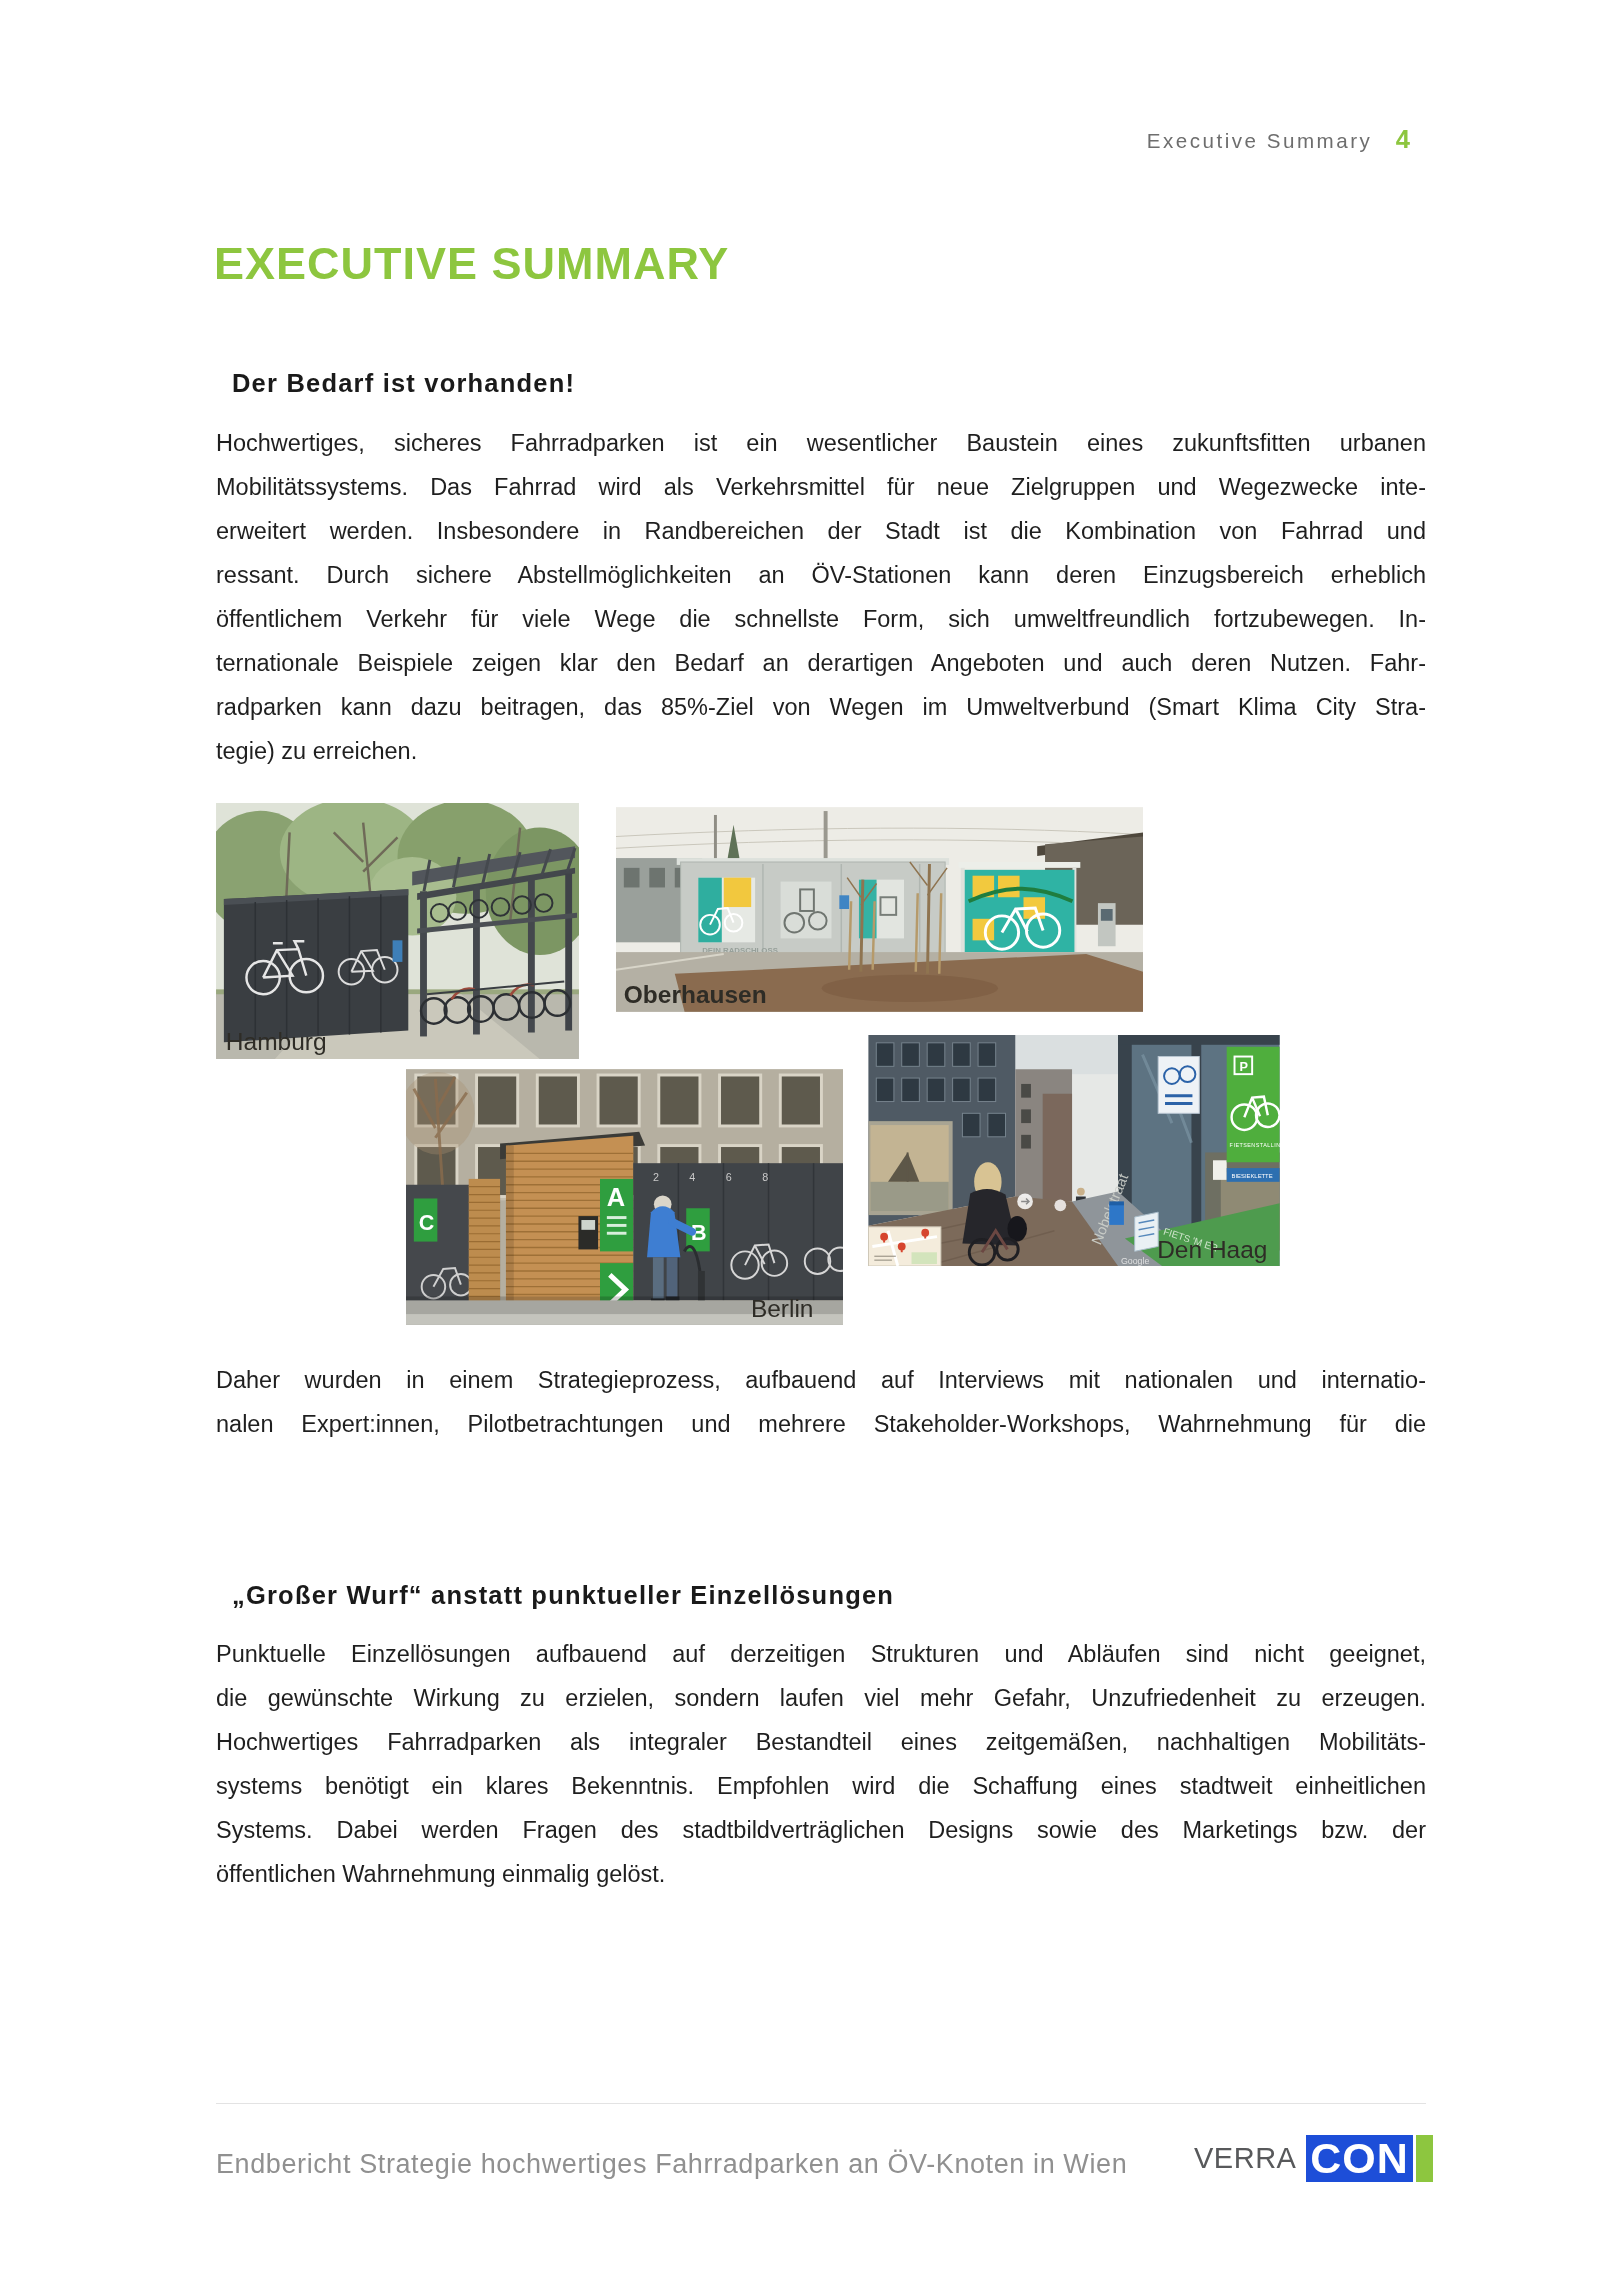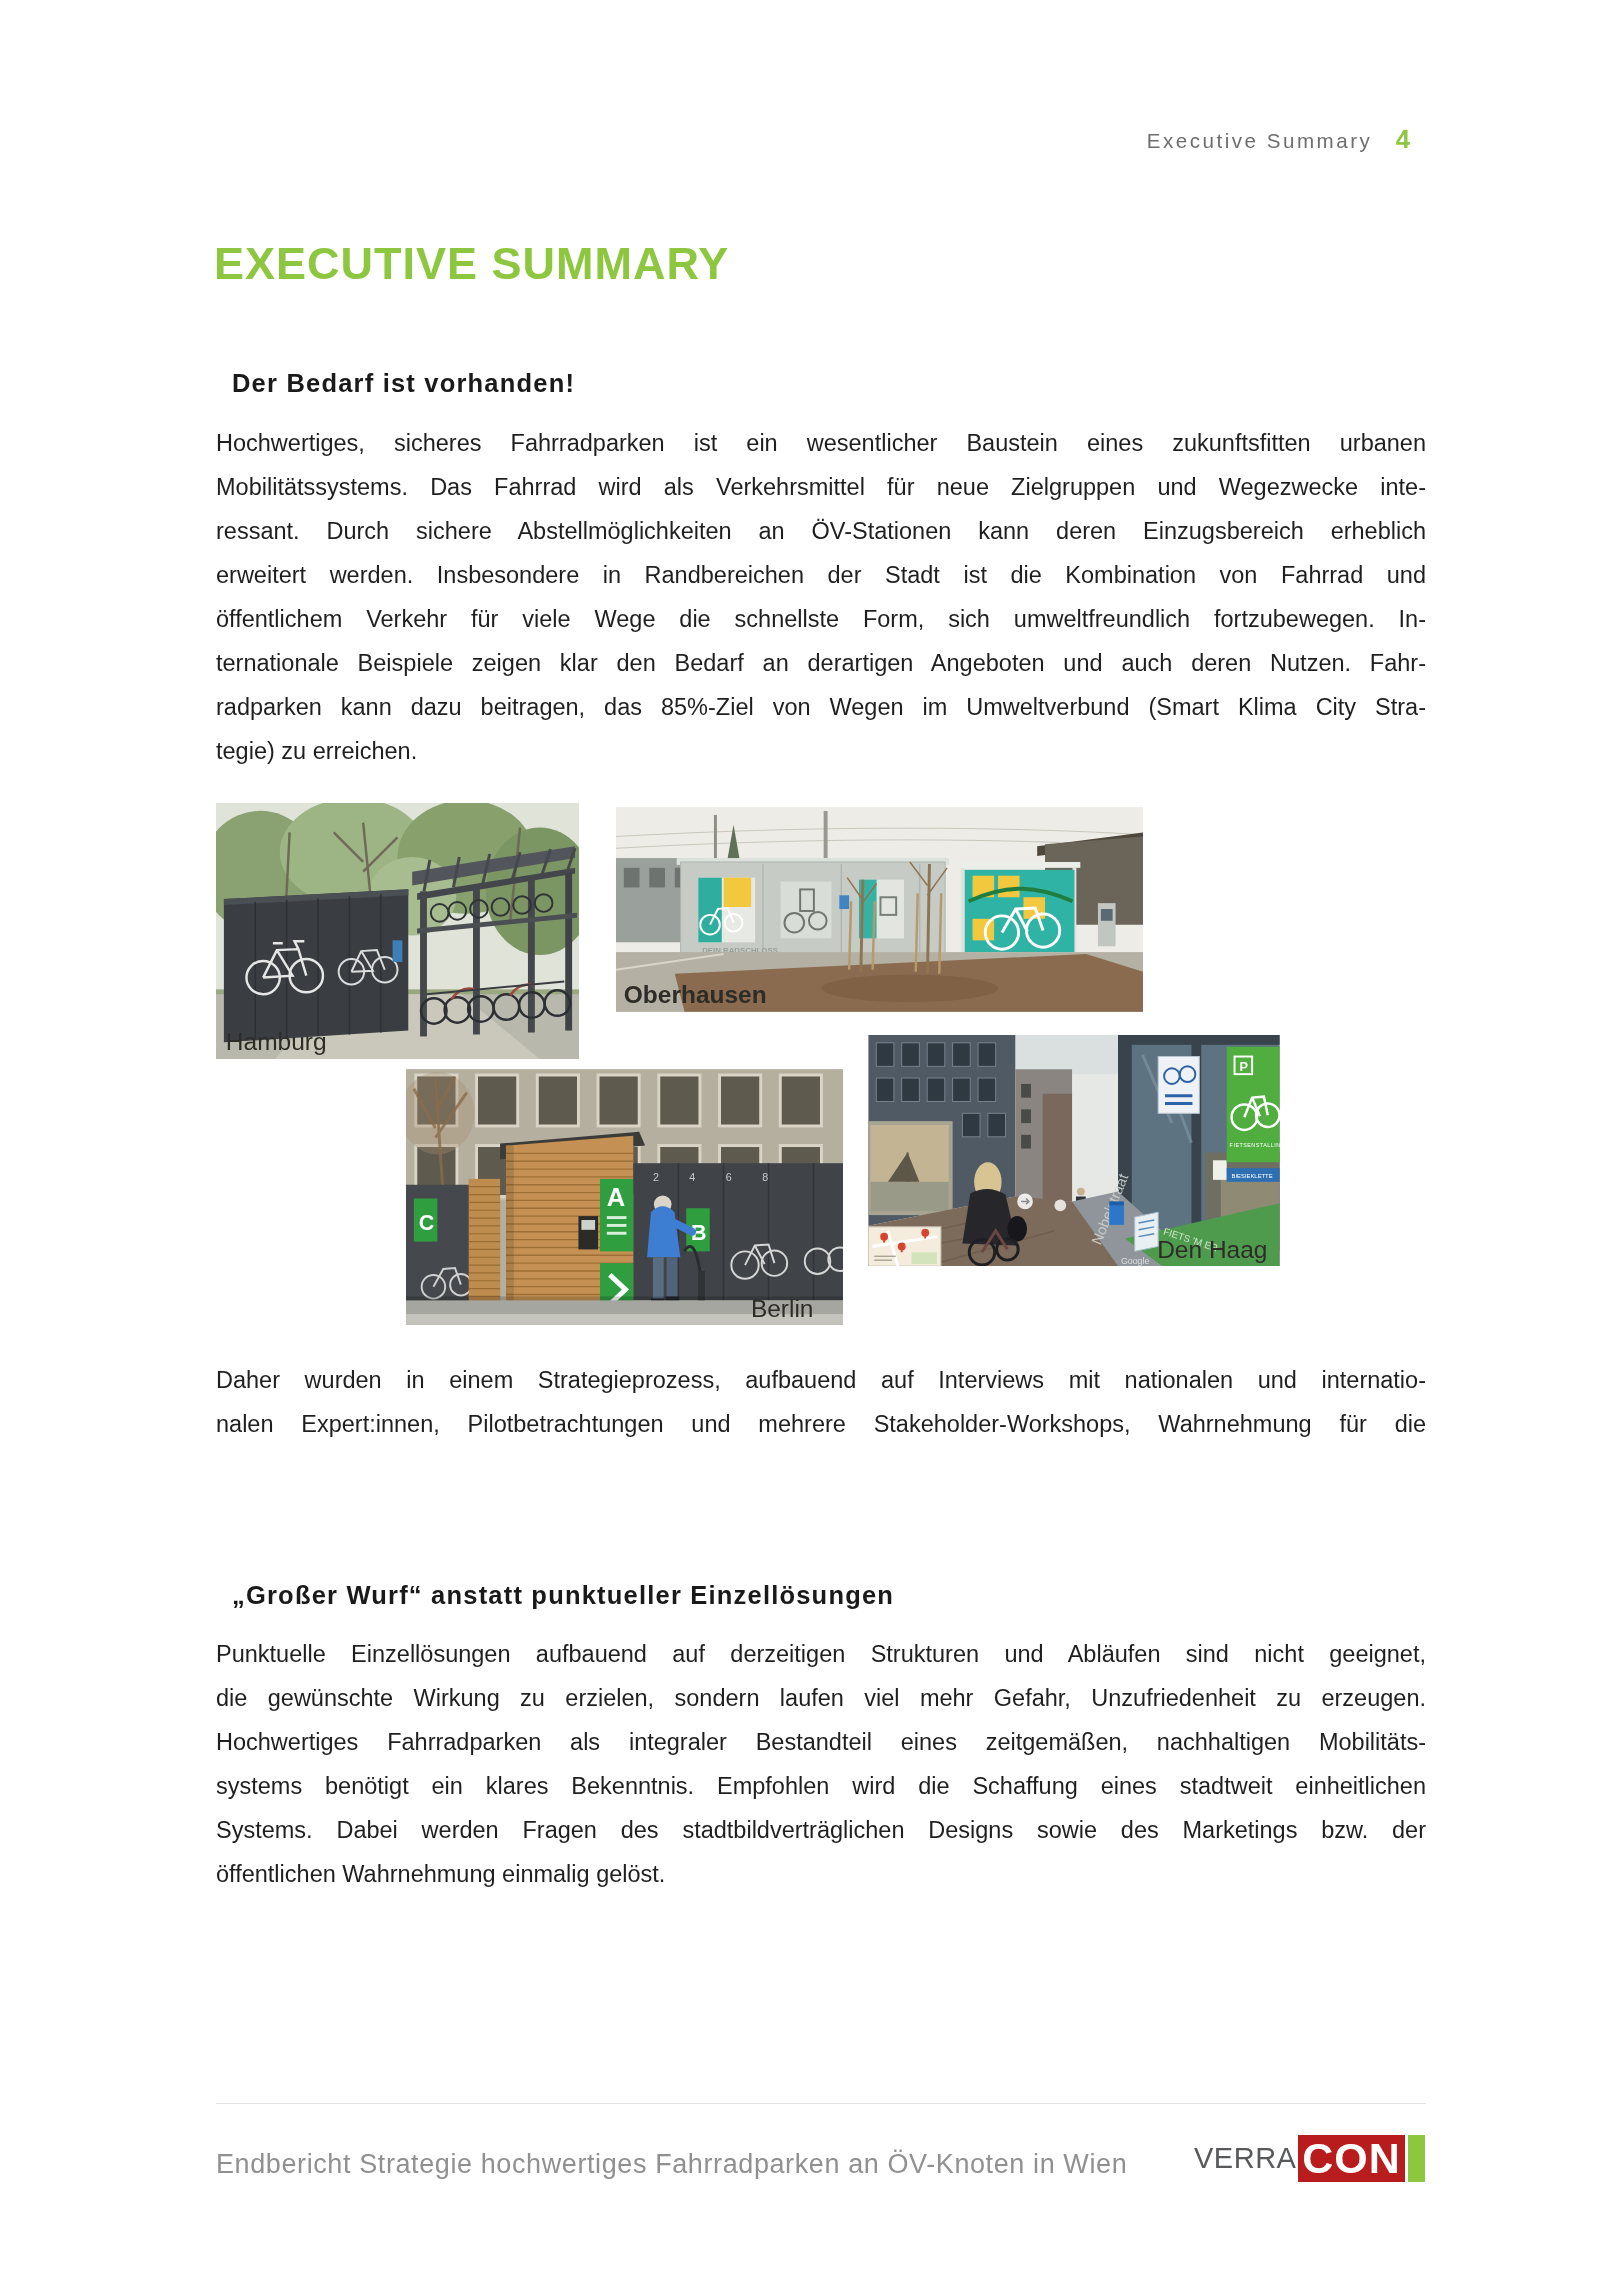--- a/index.html
+++ b/index.html
@@ -28,43 +28,43 @@
   .ph-label{font-size:25px;fill:#2e2c26;}
   .ph-hamburg{left:216px;top:803px;width:363px;height:256px;}
   .ph-oberhausen{left:616px;top:807px;width:527px;height:205px;font-weight:bold;}
   .ph-berlin{left:406px;top:1069px;width:437px;height:256px;}
   .ph-denhaag{left:868px;top:1035px;width:412px;height:231px;}
   
   .footer-rule{position:absolute;left:216px;top:2103px;width:1210px;height:1px;background:#e3e3e3;}
   .footer-text{position:absolute;left:216px;top:2149px;font-size:27px;color:#909090;letter-spacing:0.6px;}
   .logo{position:absolute;left:1194px;top:2135px;display:flex;align-items:center;}
   .logo-verra{font-size:29px;color:#58595b;letter-spacing:0.5px;line-height:47px;}
-  .logo-con{display:inline-block;background:#b91c1c;color:#ffffff;font-size:43px;font-weight:bold;
-            line-height:47px;padding:0 3.9px;margin-left:2px;letter-spacing:1px;}
+  .logo-con{display:inline-block;background:#1d4ed8;color:#ffffff;font-size:43px;font-weight:bold;
+            line-height:47px;padding:0 3.9px;margin-left:10px;letter-spacing:1px;}
   .logo-block{display:inline-block;background:#8dc63f;width:17.6px;height:47px;margin-left:2.9px;}
 </style>
 </head>
 <body>
 
 <div class="page">
 
   <header class="pg-header">
     <span class="hdr-label">Executive Summary</span>
     <span class="hdr-num">4</span>
   </header>
 
   <h1 class="title">EXECUTIVE SUMMARY</h1>
 
   <h2 class="subhead sh1">Der Bedarf ist vorhanden!</h2>
 
   <div class="para p1">
       <div class="jline">Hochwertiges, sicheres Fahrradparken ist ein wesentlicher Baustein eines zukunftsfitten urbanen</div>
       <div class="jline">Mobilitätssystems. Das Fahrrad wird als Verkehrsmittel für neue Zielgruppen und Wegezwecke inte-</div>
+      <div class="jline">erweitert werden. Insbesondere in Randbereichen der Stadt ist die Kombination von Fahrrad und</div>
       <div class="jline">ressant. Durch sichere Abstellmöglichkeiten an ÖV-Stationen kann deren Einzugsbereich erheblich</div>
-      <div class="jline">erweitert werden. Insbesondere in Randbereichen der Stadt ist die Kombination von Fahrrad und</div>
       <div class="jline">öffentlichem Verkehr für viele Wege die schnellste Form, sich umweltfreundlich fortzubewegen. In-</div>
       <div class="jline">ternationale Beispiele zeigen klar den Bedarf an derartigen Angeboten und auch deren Nutzen. Fahr-</div>
       <div class="jline">radparken kann dazu beitragen, das 85%-Ziel von Wegen im Umweltverbund (Smart Klima City Stra-</div>
       <div class="jline last">tegie) zu erreichen.</div>
     </div>
 
   <figure class="photo ph-hamburg">
     <svg viewBox="0 0 370 261">
       <rect width="370" height="261" fill="#dfe3d8"></rect>
       <g>

